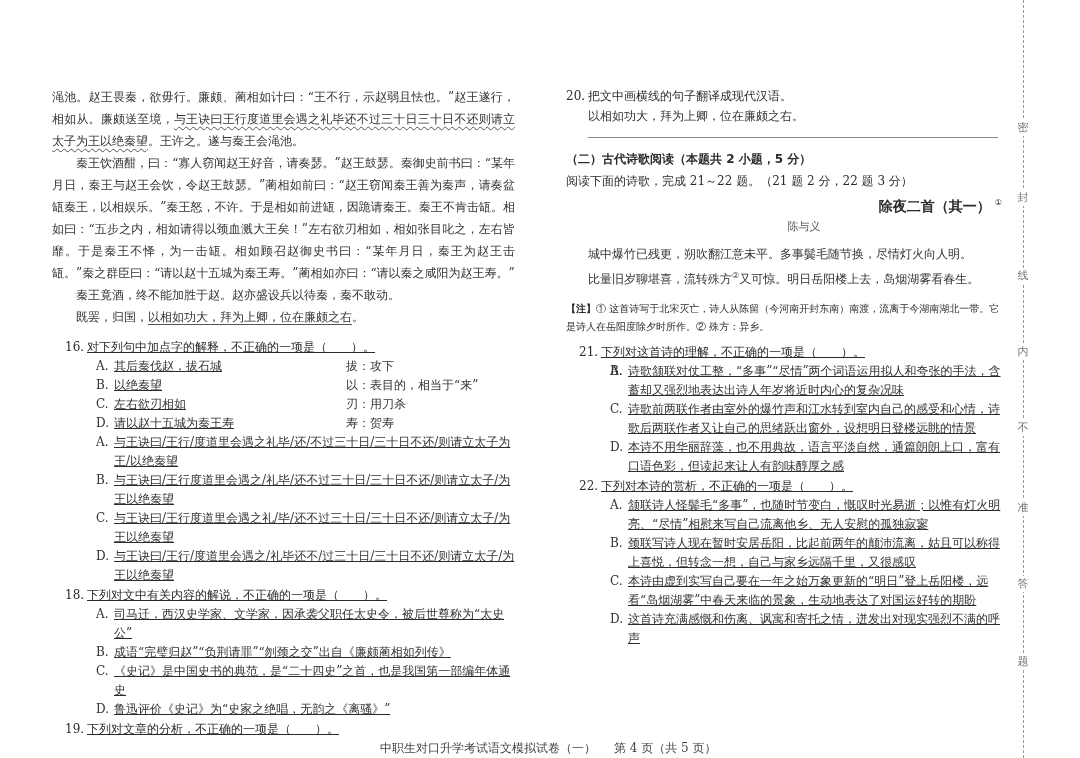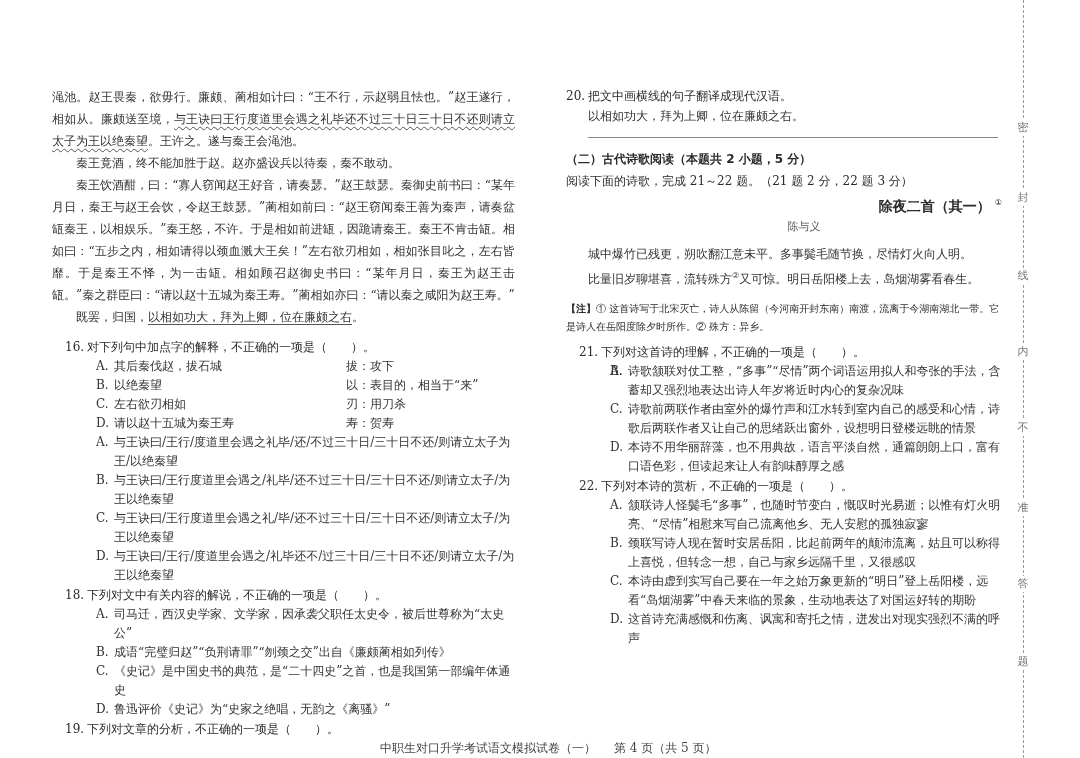--- a/index.html
+++ b/index.html
@@ -8,21 +8,21 @@
     font-family: "DejaVu Serif", "Liberation Serif", serif; color: #2b2b2b;
   }
   .col { position: absolute; top: 86px; font-size: 12px; }
   .left { left: 52px; width: 463px; }
   .right { left: 566px; width: 436px; }
   .kai { font-family: "DejaVu Serif", serif; color: #333; }
   .para { line-height: 22px; margin: 0; text-align: justify; }
   .indent { text-indent: 24px; }
   .wavy { text-decoration: underline wavy #555; text-underline-offset: 3px; text-decoration-thickness: 1px; }
   .uline { text-decoration: underline #555; text-underline-offset: 3px; text-decoration-thickness: 1px; }
-  .q { line-height: 19px; margin-top: 0; }
+  .q { line-height: 19px; margin-top: 0; text-decoration: underline; }
   .qstem { line-height: 20px; padding-left: 13px; }
   .qstem .num { display: inline-block; width: 22px; }
   .opt { line-height: 19px; padding-left: 44px; position: relative; }
   .opt .lbl { position: absolute; left: 44px; width: 18px; }
   .opt .txt { display: block; padding-left: 18px; }
   .opt .note { position: absolute; left: 294px; top: 0; }
   .sec-title { font-family: "DejaVu Sans", "Liberation Sans", sans-serif; font-weight: bold; font-size: 12px; line-height: 22px; margin-top: 0; }
   .instr { font-size: 12px; line-height: 22px; }
   .poem-title { text-align: right; font-family: "DejaVu Sans", "Liberation Sans", sans-serif; font-weight: bold; font-size: 14px; line-height: 22px; margin-left: 40px; }
   .poem-title sup { font-size: 8px; font-weight: normal; margin-left: 4px; }
@@ -48,22 +48,22 @@
     <div class="bind-char" style="top: 344px;">内</div>
     <div class="bind-char" style="top: 420px;">不</div>
     <div class="bind-char" style="top: 500px;">准</div>
     <div class="bind-char" style="top: 576px;">答</div>
     <div class="bind-char" style="top: 654px;">题</div>
   </div>
 
 <div class="col left">
   <div id="passage">
       <p class="para kai"><span>渑池。赵王畏秦，欲毋行。廉颇、蔺相如计曰：“王不行，示赵弱且怯也。”赵王遂行，相如从。廉颇送至境，</span><span class="wavy">与王诀曰王行度道里会遇之礼毕还不过三十日三十日不还则请立太子为王以绝秦望</span><span>。王许之。遂与秦王会渑池。</span></p>
+      <p class="para kai indent"><span>秦王饮酒酣，曰：“寡人窃闻赵王好音，请奏瑟。”赵王鼓瑟。秦御史前书曰：“某年月日，秦王与赵王会饮，令赵王鼓瑟。”蔺相如前曰：“赵王窃闻秦王善为秦声，请奏盆缻秦王，以相娱乐。”秦王怒，不许。于是相如前进缻，因跪请秦王。秦王不肯击缻。相如曰：“五步之内，相如请得以颈血溅大王矣！”左右欲刃相如，相如张目叱之，左右皆靡。于是秦王不怿，为一击缻。相如顾召赵御史书曰：“某年月日，秦王为赵王击缻。”秦之群臣曰：“请以赵十五城为秦王寿。”蔺相如亦曰：“请以秦之咸阳为赵王寿。”</span></p>
       <p class="para kai indent"><span>秦王竟酒，终不能加胜于赵。赵亦盛设兵以待秦，秦不敢动。</span></p>
-      <p class="para kai indent"><span>秦王饮酒酣，曰：“寡人窃闻赵王好音，请奏瑟。”赵王鼓瑟。秦御史前书曰：“某年月日，秦王与赵王会饮，令赵王鼓瑟。”蔺相如前曰：“赵王窃闻秦王善为秦声，请奏盆缻秦王，以相娱乐。”秦王怒，不许。于是相如前进缻，因跪请秦王。秦王不肯击缻。相如曰：“五步之内，相如请得以颈血溅大王矣！”左右欲刃相如，相如张目叱之，左右皆靡。于是秦王不怿，为一击缻。相如顾召赵御史书曰：“某年月日，秦王为赵王击缻。”秦之群臣曰：“请以赵十五城为秦王寿。”蔺相如亦曰：“请以秦之咸阳为赵王寿。”</span></p>
       <p class="para kai indent"><span>既罢，归国，</span><span class="uline">以相如功大，拜为上卿，位在廉颇之右</span><span>。</span></p>
     </div>
   <div id="questions-left" style="margin-top:9px;">
       <div class="q">
         <div class="qstem"><span class="num">16.</span><span>对下列句中加点字的解释，不正确的一项是（　　）。</span></div>
         <div class="opt kai">
           <span class="lbl">A.</span>
           <span class="txt">其后秦伐赵，拔石城</span>
           <span class="note">拔：攻下</span>
         </div>

